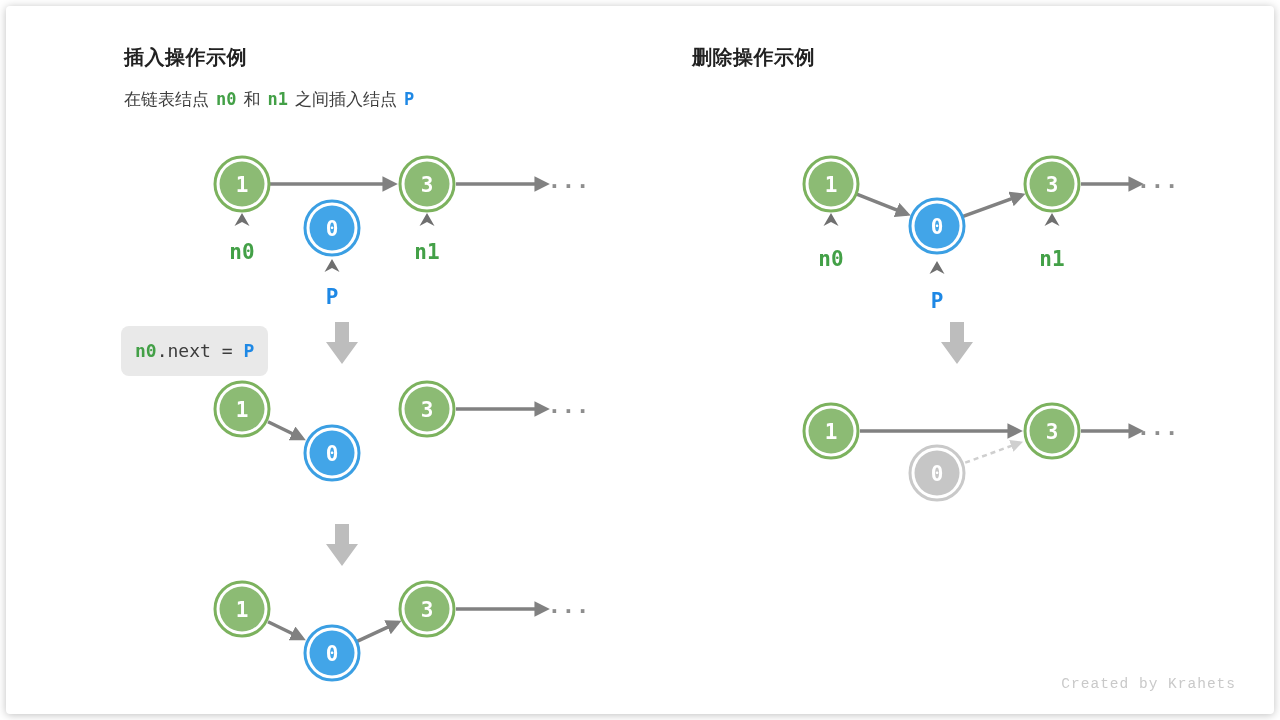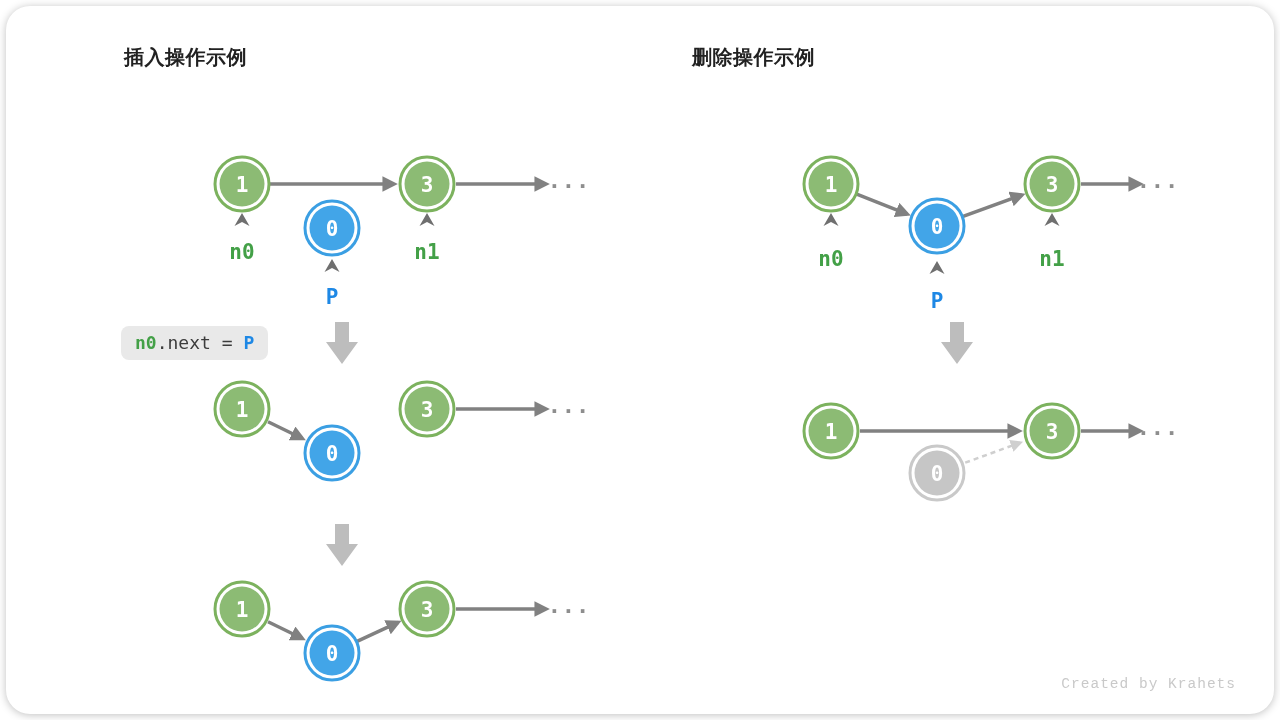--- a/index.html
+++ b/index.html
@@ -1,26 +1,26 @@
 <!DOCTYPE html>
 <html><head>
 <meta charset="utf-8">
 <style>
   html,body{margin:0;padding:0;width:1280px;height:720px;background:#fff;overflow:hidden;
             font-family:"Liberation Sans","DejaVu Sans",sans-serif;}
-  .card{position:absolute;inset:6px;background:#fff;border-radius:24px;
+  .card{position:absolute;inset:6px;background:#fff;border-radius:4px;
         box-shadow:0 1px 8px rgba(0,0,0,.25);}
   .abs{position:absolute;}
   .panel-title{font-size:20px;font-weight:bold;color:#212121;letter-spacing:.5px;}
   .subtitle{font-size:17px;color:#3d3d3d;white-space:nowrap;}
   .tok{font-family:"DejaVu Sans Mono","Liberation Mono",monospace;font-weight:bold;
        font-size:17px;margin:0 7px;}
   .tok.g{color:#43A047}.tok.b{color:#1E88E5}
   .code-badge{display:inline-block;background:#E9E9E9;border-radius:8px;height:34px;
-              line-height:34px;padding:0 14px;font-family:"DejaVu Sans Mono","Liberation Mono",monospace;
+              line-height:34px;padding:8px 14px;font-family:"DejaVu Sans Mono","Liberation Mono",monospace;
               font-size:18px;color:#3c3c3c;white-space:pre;}
   .code-badge .g{color:#43A047;font-weight:bold}
   .code-badge .b{color:#1E88E5;font-weight:bold}
   .diag{position:absolute;overflow:visible;}
   .ring{fill:none;stroke-width:3px;}
   .ring.g{stroke:#7CB25E}.disk.g{fill:#8CBB74}
   .ring.b{stroke:#3B9FE3}.disk.b{fill:#42A5E8}
   .ring.x{stroke:#C9C9C9}.disk.x{fill:#C6C6C6}
   .nval{font-family:"DejaVu Sans Mono","Liberation Mono",monospace;font-weight:bold;
         font-size:21px;fill:#fff;text-anchor:middle;}
@@ -47,20 +47,23 @@
     <marker id="ahl" viewBox="0 0 10 10" refX="7.5" refY="5" markerWidth="5" markerHeight="5" orient="auto">
       <path d="M0,0 L10,5 L0,10 Z" fill="#CFCFCF"></path>
     </marker>
   </defs>
 </svg>
 
 <div class="card">
 
   <div class="abs panel-title" style="left:118px;top:38px">插入操作示例</div>
 
+  <div class="abs subtitle" style="left:118px;top:82px">
+    <span>在链表结点</span><span class="tok g">n0</span><span>和</span><span class="tok g">n1</span><span>之间插入结点</span><span class="tok b">P</span>
+  </div>
 
   <svg class="diag" style="left:150px;top:140px" width="460" height="170">
     <line class="ln" x1="114" y1="38" x2="238" y2="38" marker-end="url(#ah)"></line>
     <line class="ln" x1="300" y1="38" x2="390" y2="38" marker-end="url(#ah)"></line>
     <text class="dots" x="413" y="42">...</text>
 
     <g>
       <circle class="ring g" cx="86" cy="38" r="27"></circle>
       <circle class="disk g" cx="86" cy="38" r="22.5"></circle>
       <text class="nval" x="86" y="45.5">1</text>

